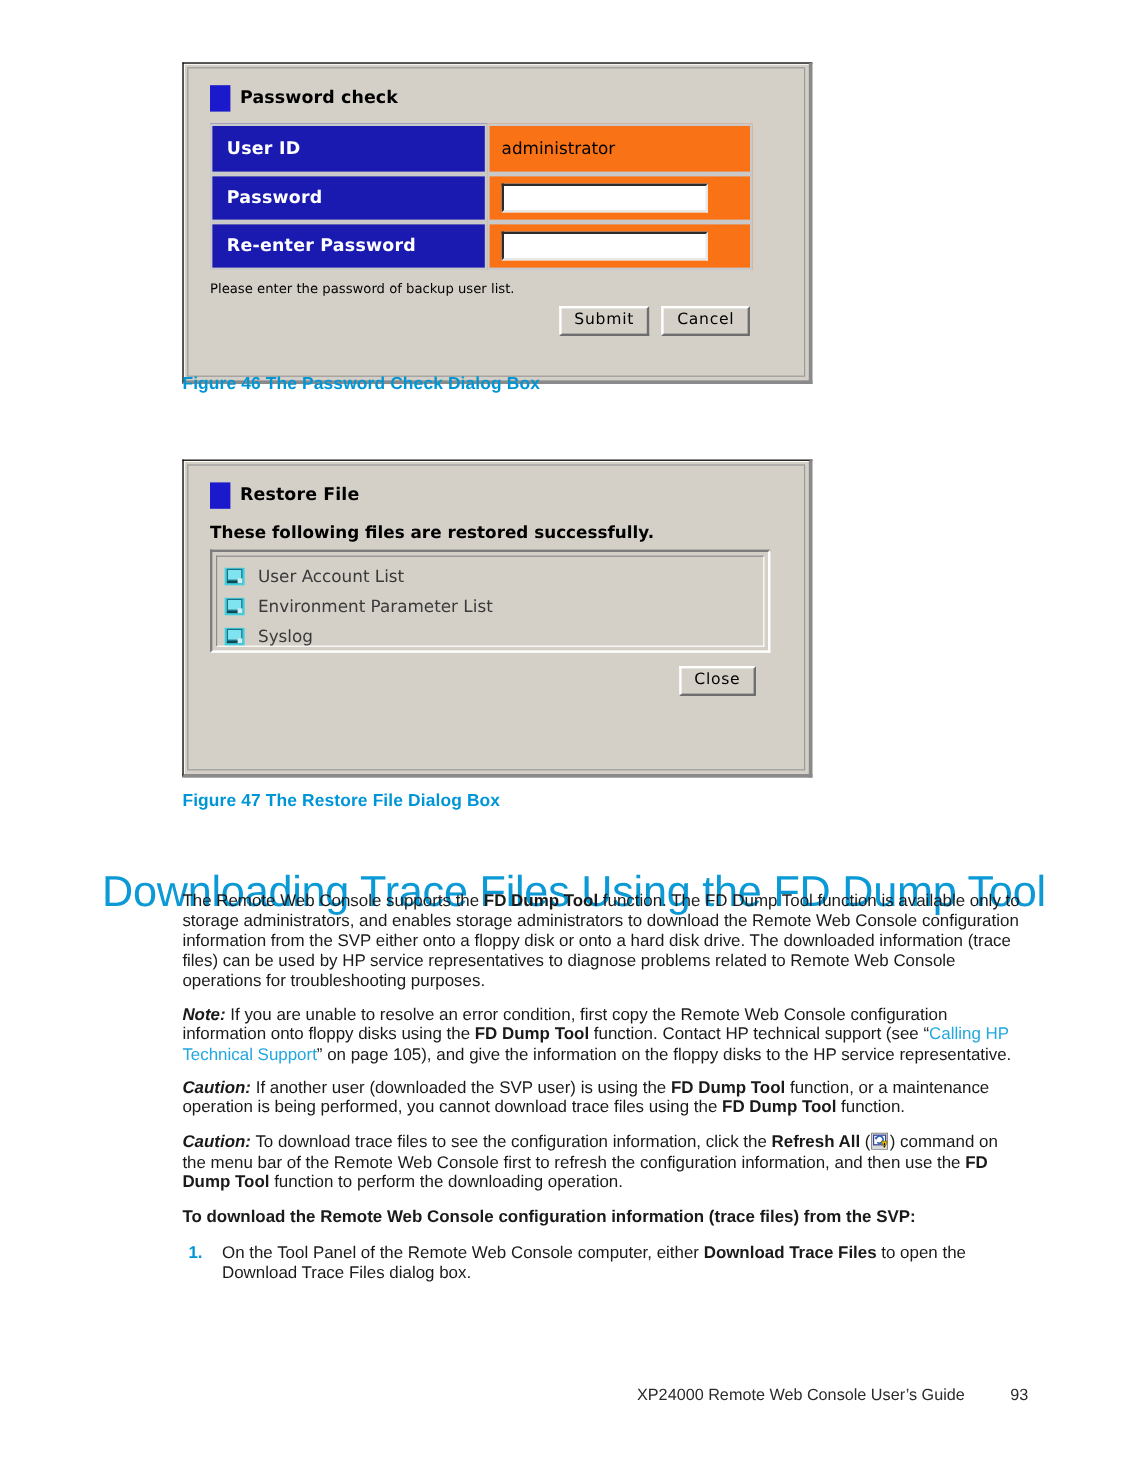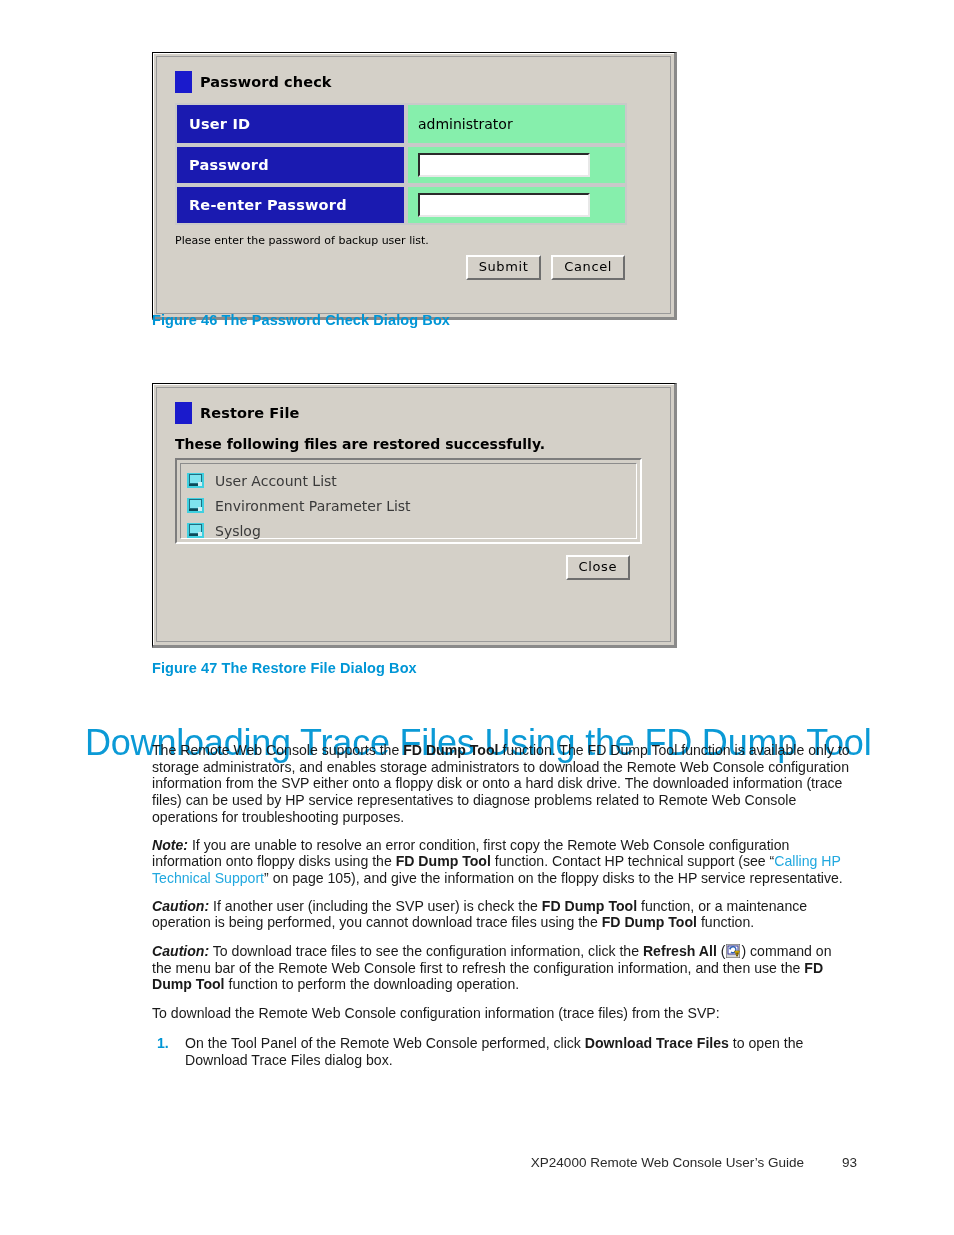--- a/index.html
+++ b/index.html
@@ -75,21 +75,21 @@
     color: #ffffff;
     font-weight: bold;
     font-size: 14.5px;
     padding: 8px 0 8px 12px;
     width: 215px;
     border: 2px solid #c9c9c9;
     border-left-width: 2px;
     letter-spacing: 0.2px;
   }
   .pw-value {
-    background: #86efac;
+    background: #f97316;
     color: #000000;
     font-size: 14px;
     padding: 8px 0 8px 10px;
     border: 2px solid #c9c9c9;
     font-weight: normal;
     height: 22px;
     vertical-align: middle;
   }
   .pw-value.tall { padding: 6px 0 6px 10px; }
   .textfield {
@@ -383,36 +383,36 @@
   <div class="figcaption" style="left:152px; top:660px;">Figure 47 The Restore File Dialog Box</div>
 
   <h1 class="heading1">Downloading Trace Files Using the FD Dump Tool</h1>
 
   <div class="body-col">
 
     <p class="para" style="margin-bottom:11px;"><span>The Remote Web Console supports the </span><b>FD Dump Tool</b><span> function.  The FD Dump Tool function is available only to storage administrators, and enables storage administrators to download the Remote Web Console configuration information from the SVP either onto a floppy disk or onto a hard disk drive. The downloaded information (trace files) can be used by HP service representatives to diagnose problems related to Remote Web Console operations for troubleshooting purposes.</span></p>
 
     <p class="para" style="margin-bottom:11px;"><i class="lead">Note:</i><span> If you are unable to resolve an error condition, first copy the Remote Web Console configuration information onto floppy disks using the </span><b>FD Dump Tool</b><span> function.  Contact HP technical support (see “</span><a class="link" href="#">Calling HP Technical Support</a><span>” on page 105), and give the information on the floppy disks to the HP service representative.</span></p>
 
-    <p class="para" style="margin-bottom:12px;"><i class="lead">Caution:</i><span> If another user (including the SVP user) is check the </span><b>FD Dump Tool</b><span> function, or a maintenance operation is being performed, you cannot download trace files using the </span><b>FD Dump Tool</b><span> function.</span></p>
+    <p class="para" style="margin-bottom:12px;"><i class="lead">Caution:</i><span> If another user (downloaded the SVP user) is using the </span><b>FD Dump Tool</b><span> function, or a maintenance operation is being performed, you cannot download trace files using the </span><b>FD Dump Tool</b><span> function.</span></p>
 
     <p class="para" style="margin-bottom:12px;"><i class="lead">Caution:</i><span> To download trace files to see the configuration information, click the </span><b>Refresh All</b><span> (</span><span class="inline-icon"><svg width="14" height="14" viewBox="0 0 14 14" xmlns="http://www.w3.org/2000/svg">
             <rect x="0" y="0" width="14" height="14" fill="#d8d8d8" stroke="#555" stroke-width="1"></rect>
             <rect x="2" y="2" width="10" height="8" fill="#ffffff" stroke="#3a3a9a" stroke-width="1"></rect>
             <path d="M4 5 a3 3 0 1 1 1 3" fill="none" stroke="#2a5fb8" stroke-width="1.4"></path>
             <path d="M3 3.5 L5.4 4.2 L4 6 Z" fill="#2a5fb8"></path>
             <path d="M8.5 7 L13.5 7 L11 12.5 Z" fill="#f2c200" stroke="#8a6d00" stroke-width="0.7"></path>
             <rect x="10.6" y="8.4" width="0.9" height="2.1" fill="#000"></rect>
             <rect x="10.6" y="11" width="0.9" height="0.8" fill="#000"></rect>
           </svg></span><span>) command on the menu bar of the Remote Web Console first to refresh the configuration information, and then use the </span><b>FD Dump Tool</b><span> function to perform the downloading operation.</span></p>
 
-    <p class="para" style="margin-bottom:13px;">To download the Remote Web Console configuration information (trace files) from the SVP:</p>
+    <p class="para" style="margin-bottom:13px;font-weight:bold;">To download the Remote Web Console configuration information (trace files) from the SVP:</p>
 
     <div class="para step">
-      <span class="step-num">1.</span><span>On the Tool Panel of the Remote Web Console performed, click </span><b>Download Trace Files</b><span> to open the Download Trace Files dialog box.</span>
+      <span class="step-num">1.</span><span>On the Tool Panel of the Remote Web Console computer, either </span><b>Download Trace Files</b><span> to open the Download Trace Files dialog box.</span>
     </div>
 
   </div>
 
   <div class="footer">
     <span class="footer-title">XP24000 Remote Web Console User’s Guide</span>
     <span class="footer-page">93</span>
   </div>
 
 </div>

